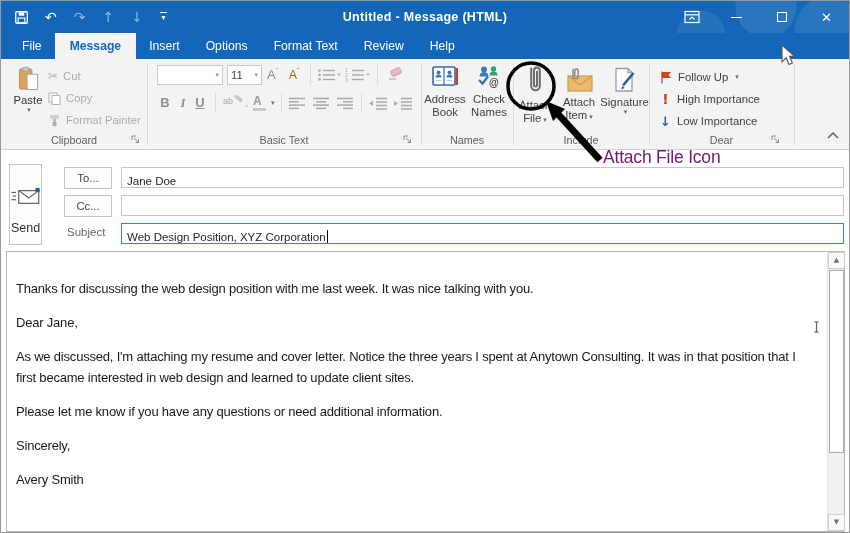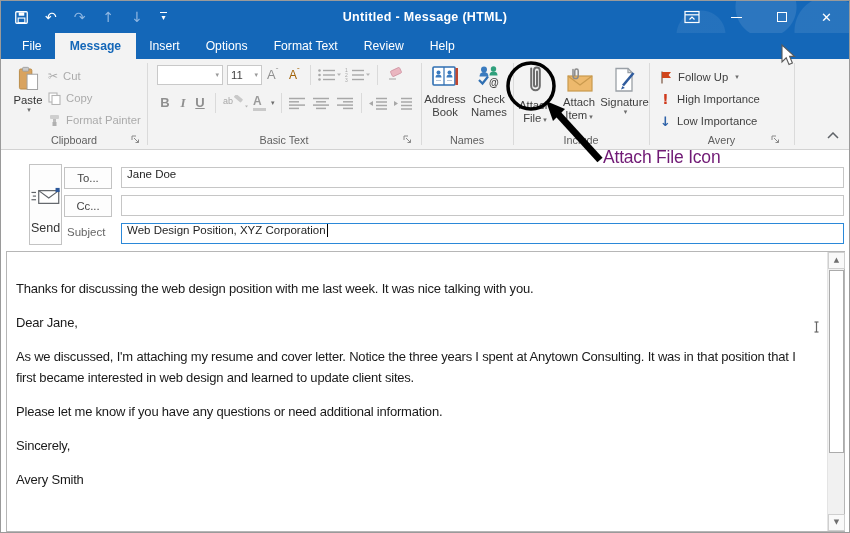--- a/index.html
+++ b/index.html
@@ -40,23 +40,23 @@
   .bigbtn { display:flex; flex-direction:column; align-items:center; line-height:13px; color:#3f3f3f; }
   .mini-caret { font-size:7px; color:#6d6d6d; margin-left:2px; }
   .combo { background:#fff; border:1px solid #c9c9c9; height:20px; display:flex; align-items:center; justify-content:space-between; padding:0 3px; color:#444; }
   .combo .car { font-size:7px; color:#9a9a9a; }
   .fmtletter { font-size:13px; color:#8f8f8f; font-weight:700; width:16px; text-align:center; }
   .glyph { font-family:"DejaVu Sans", sans-serif; line-height:1; }
   .chevron-collapse { position:absolute; right:10px; bottom:8px; }
 
   
   .fields { position:absolute; left:0; top:150px; width:100%; height:100px; background:#fff; }
-  .sendbtn { position:absolute; left:8px; top:13px; width:33px; height:81px; border:1px solid #c3c3c3; background:#fdfdfd; display:flex; flex-direction:column; align-items:center; justify-content:flex-end; padding-bottom:9px; gap:14px; font-size:12.5px; color:#333;margin-left:20px; }
+  .sendbtn { position:absolute; left:8px; top:13px; width:33px; height:81px; border:1px solid #c3c3c3; background:#fdfdfd; display:flex; flex-direction:column; align-items:center; justify-content:flex-end; padding-bottom:9px; gap:14px; font-size:12.5px; color:#333; }
   .tocc { position:absolute; left:63px; width:48px; height:22px; border:1px solid #c3c3c3; background:#fdfdfd; font-size:11.3px; color:#444; display:flex; align-items:center; justify-content:center; }
-  .field { position:absolute; left:120px; width:723px; height:21px; border:1px solid #c6c6c6; background:#fff; font-size:11.5px; color:#1f1f1f; display:flex; align-items:flex-start; padding:0 5px; }
+  .field { position:absolute; left:120px; width:723px; height:21px; border:1px solid #c6c6c6; background:#fff; font-size:11.5px; color:#1f1f1f; display:flex; align-items:flex-end; padding:0 5px; }
   .field.focused { border:1px solid #2b88d8; }
   .subj-label { position:absolute; left:66px; top:75px; font-size:11.5px; color:#666; }
   .caret-blink { display:inline-block; width:1px; height:13px; background:#000; margin-left:1px; }
 
   
   .bodybox { position:absolute; left:5px; top:250px; width:839px; height:281px; border:1px solid #b6b6b6; background:#fff; }
   .bodytext { position:absolute; left:9px; top:26px; width:790px; font-size:13px; letter-spacing:-0.2px; color:#1a1a1a; line-height:21px; }
   .bodytext p { margin-bottom:13px; }
   .scrollbar { position:absolute; right:0; top:0; width:17px; height:279px; background:#f1f1f1; border-left:1px solid #e4e4e4; }
   .sbtn { position:absolute; left:0; width:17px; height:17px; background:#f9f9f9; border:1px solid #cfcfcf; display:flex; align-items:center; justify-content:center; font-size:7px; color:#6f6f6f; }
@@ -369,21 +369,21 @@
       </div>
       <div class="smallrow" style="position:absolute;left:10px;top:31px">
         <span class="glyph" style="color:#cf3a1c;font-weight:700;font-size:14px;width:13px;text-align:center">!</span>
         <span style="color:#3f3f3f">High Importance</span>
       </div>
       <div class="smallrow" style="position:absolute;left:10px;top:53px">
         <span class="glyph" style="color:#2e62a8;font-weight:700;font-size:13px;width:13px;text-align:center">↓</span>
         <span style="color:#3f3f3f">Low Importance</span>
       </div>
       <div class="gfooter">
-          <span>Avery</span>
+          <span>Dear</span>
         </div>
       <span class="launcher" style="right:14px">
         <svg width="9" height="9" viewBox="0 0 9 9">
             <path d="M1,1 H5 M1,1 V5 M3,3 L7.5,7.5 M7.5,4.5 V7.5 H4.5" fill="none" stroke="#8a8a8a" stroke-width="1"></path>
           </svg>
       </span>
     </div>
 
     <span class="chevron-collapse">
       <svg width="12" height="7" viewBox="0 0 12 7">

